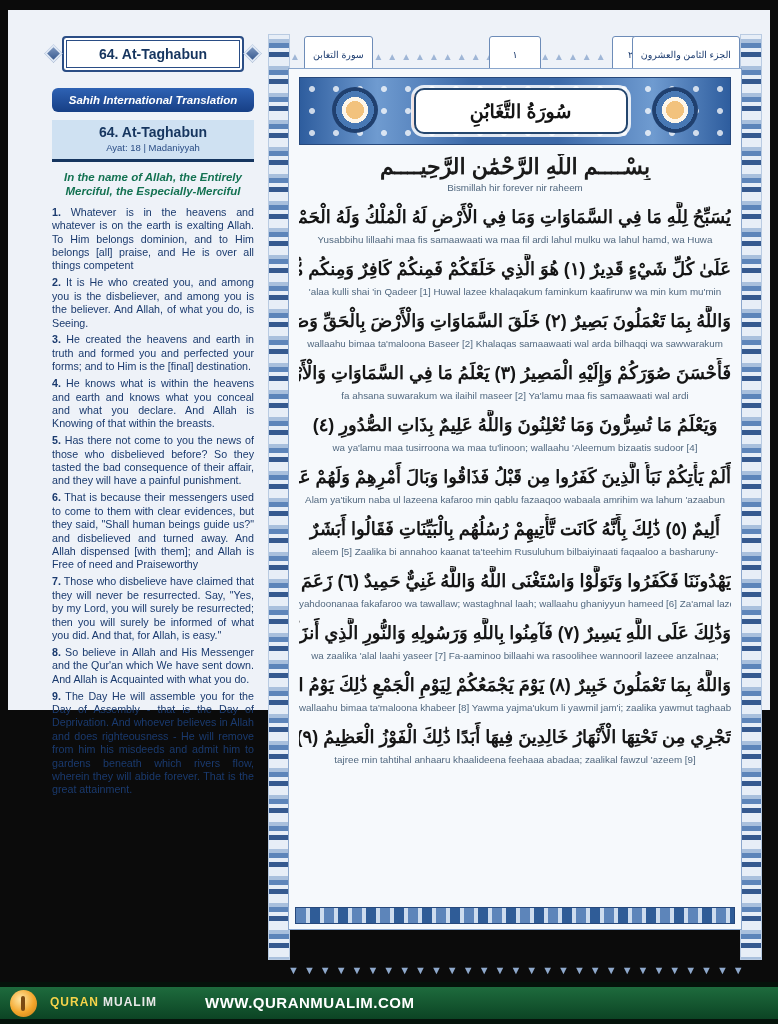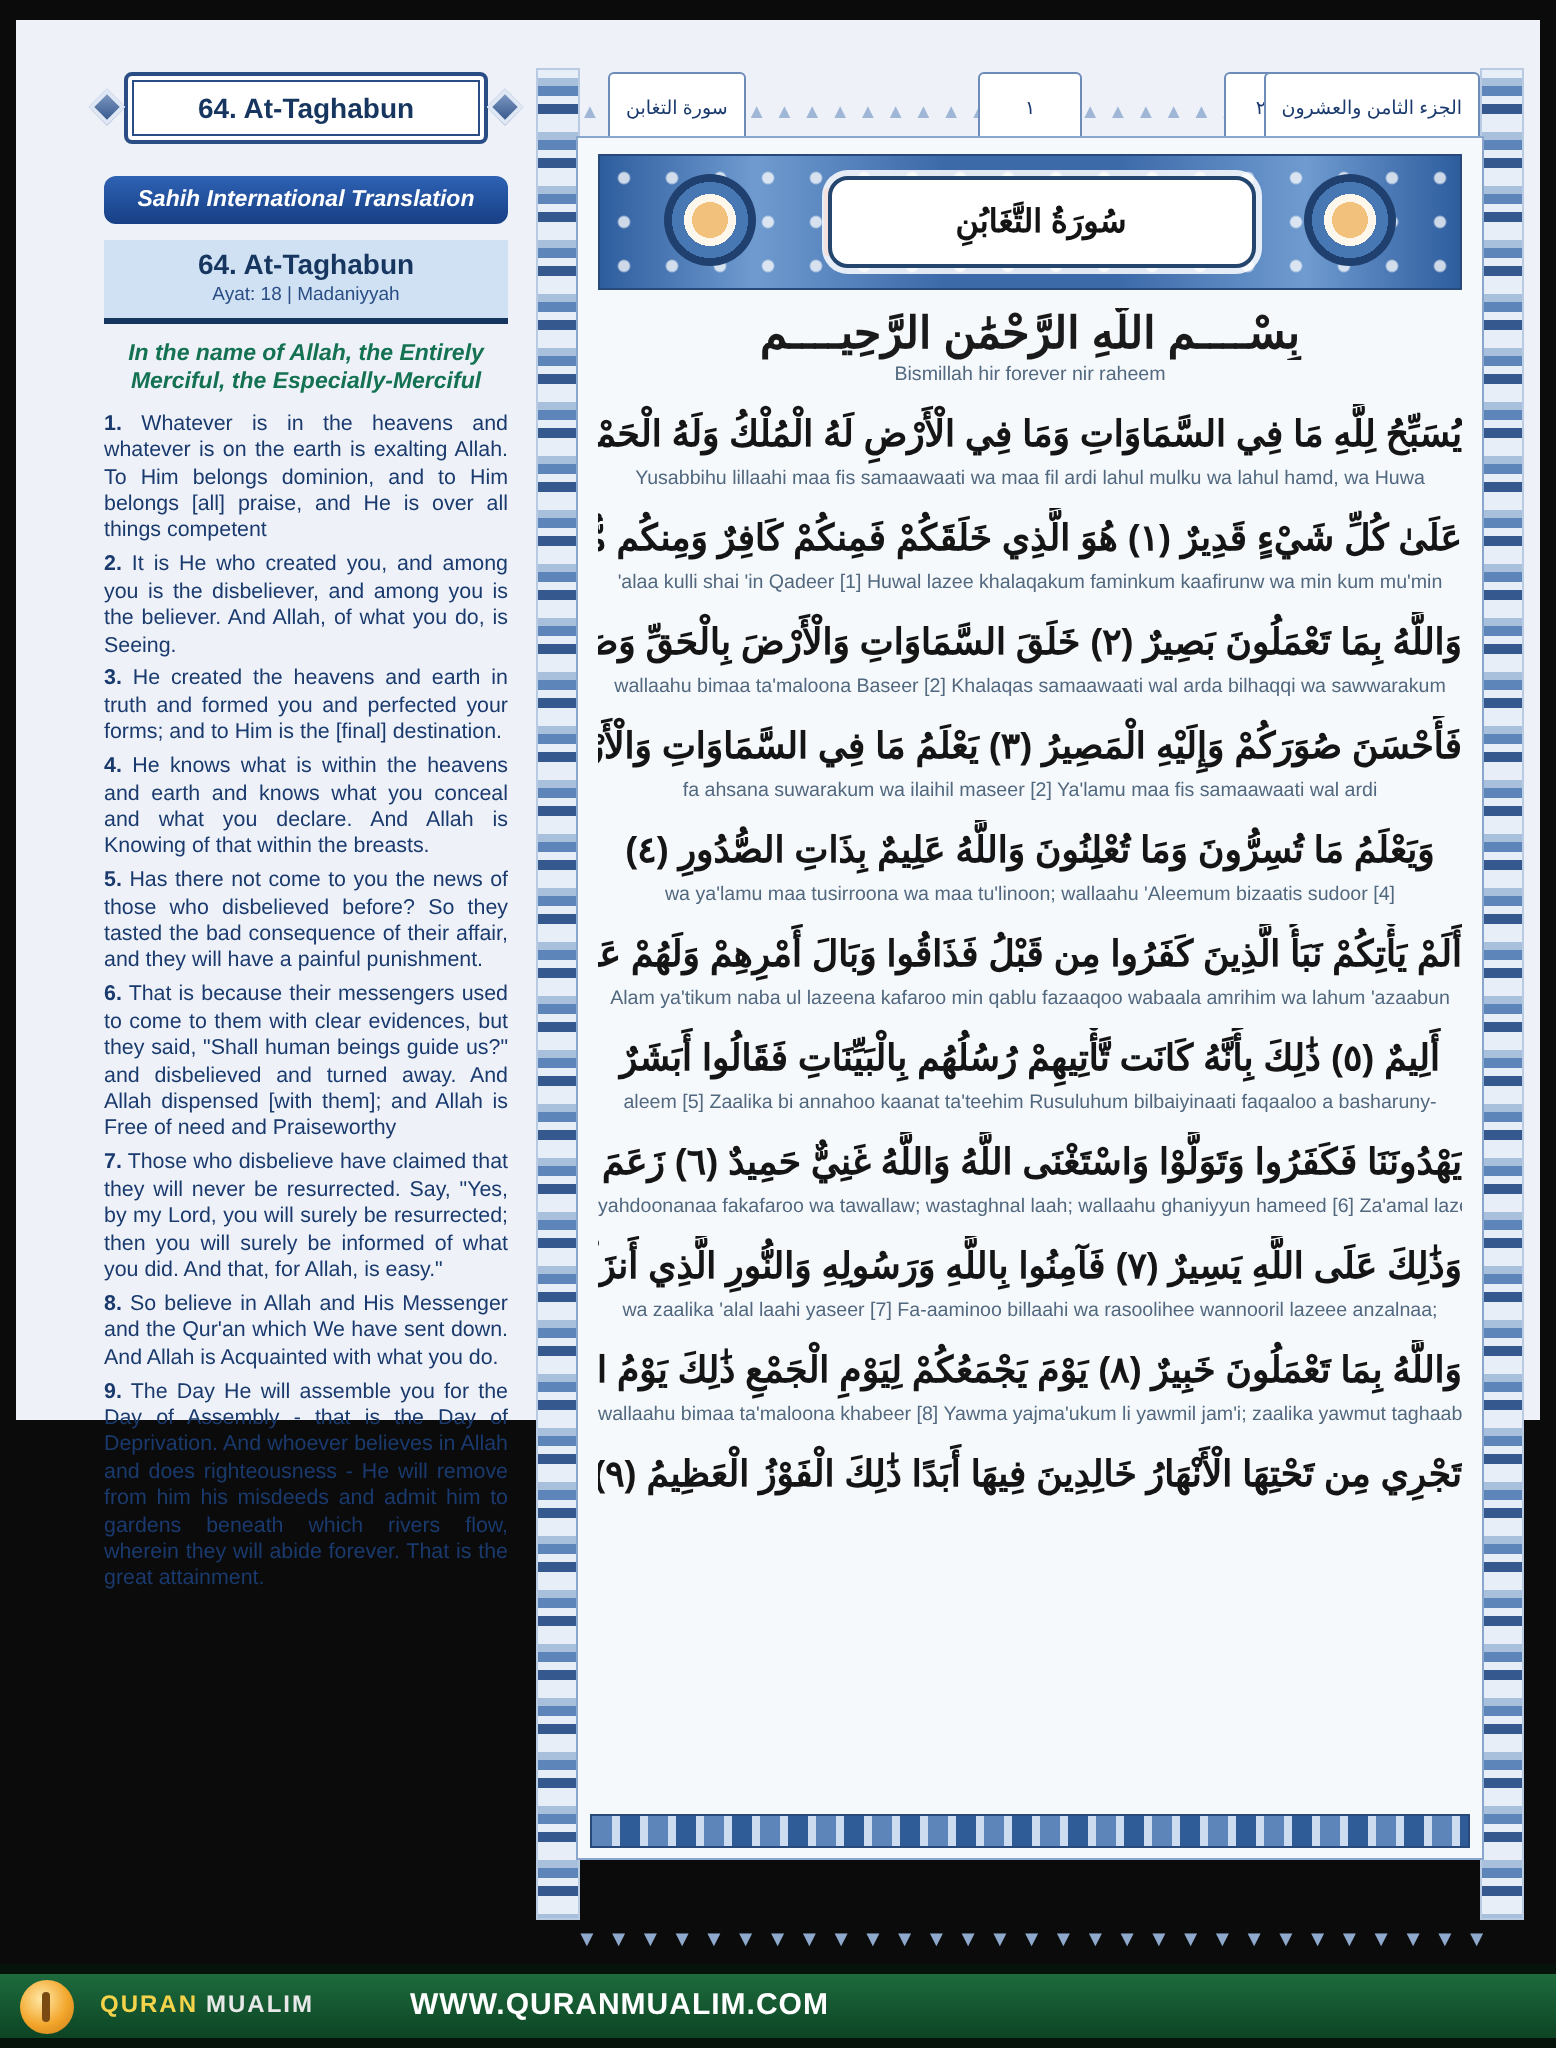--- a/index.html
+++ b/index.html
@@ -58,21 +58,21 @@
     background-image:radial-gradient(circle,rgba(255,255,255,.75) 0 2.5px,rgba(255,255,255,0) 3.5px);
     background-size:24px 22px;}
   .medallion{position:absolute;top:9px;width:46px;height:46px;border-radius:50%;
     background:radial-gradient(circle,#f2c27d 0 9px,#fdf6ea 9px 13px,#4878b4 13px 19px,#20406f 19px 23px);}
   .medallion.ml{left:32px}.medallion.mr{right:32px}
   .redbar{position:absolute;top:16px;width:8px;height:34px;background:#a6392b;border-radius:2px;}
   .redbar.rl{left:112px}.redbar.rr{right:112px}
   .cartouche{position:relative;width:210px;height:42px;background:#fff;border:2px solid #24466e;
     border-radius:10px;box-shadow:0 0 0 3px rgba(255,255,255,.85);
     display:flex;align-items:center;justify-content:center;
-    font-size:16px;color:#141414;font-weight:bold;direction:rtl;z-index:2;margin-left:11px;}
+    font-size:19px;color:#141414;font-weight:bold;direction:rtl;z-index:2;margin-left:11px;}
   .bismillah-ar{margin-top:9px;text-align:center;font-size:22px;color:#1a1a1a;
     direction:rtl;font-weight:bold;white-space:nowrap;overflow:hidden;}
   .tr{color:#51687f;font-size:9.8px;text-align:center;margin-top:2px;white-space:nowrap;overflow:hidden;}
   .qline{margin-top:9px;}
   .ar{direction:rtl;text-align:center;font-size:18px;line-height:30px;color:#151515;
     font-weight:bold;white-space:nowrap;overflow:hidden;}
   .bottomband{position:absolute;left:6px;right:6px;bottom:5px;height:15px;border:1px solid #27497c;
     background:repeating-linear-gradient(90deg,#5d85ba 0 10px,#cddcee 10px 14px,#2f5c97 14px 24px,#cddcee 24px 28px);}
   .droplets{position:absolute;left:20px;right:20px;bottom:0;height:18px;text-align:center;
     color:#8fa9cc;font-size:11px;letter-spacing:5px;overflow:hidden;white-space:nowrap;}
@@ -182,20 +182,21 @@
         <div class="qline">
           <div class="ar">وَذَٰلِكَ عَلَى اللَّهِ يَسِيرٌ (٧) فَآمِنُوا بِاللَّهِ وَرَسُولِهِ وَالنُّورِ الَّذِي أَنزَلْنَا</div>
           <div class="tr">wa zaalika 'alal laahi yaseer [7] Fa-aaminoo billaahi wa rasoolihee wannooril lazeee anzalnaa;</div>
         </div>
         <div class="qline">
           <div class="ar">وَاللَّهُ بِمَا تَعْمَلُونَ خَبِيرٌ (٨) يَوْمَ يَجْمَعُكُمْ لِيَوْمِ الْجَمْعِ ذَٰلِكَ يَوْمُ التَّغَابُنِ</div>
           <div class="tr">wallaahu bimaa ta'maloona khabeer [8] Yawma yajma'ukum li yawmil jam'i; zaalika yawmut taghaabun</div>
         </div>
         <div class="qline">
           <div class="ar">تَجْرِي مِن تَحْتِهَا الْأَنْهَارُ خَالِدِينَ فِيهَا أَبَدًا ذَٰلِكَ الْفَوْزُ الْعَظِيمُ (٩)</div>
+          <div class="tr">tajree min tahtihal anhaaru khaalideena feehaaa abadaa; zaalikal fawzul 'azeem [9]</div>
         </div>
 
         <div class="bottomband"></div>
       </div>
 
       <div class="droplets">▼▼▼▼▼▼▼▼▼▼▼▼▼▼▼▼▼▼▼▼▼▼▼▼▼▼▼▼▼▼</div>
     </div>
 
   </div>
 

